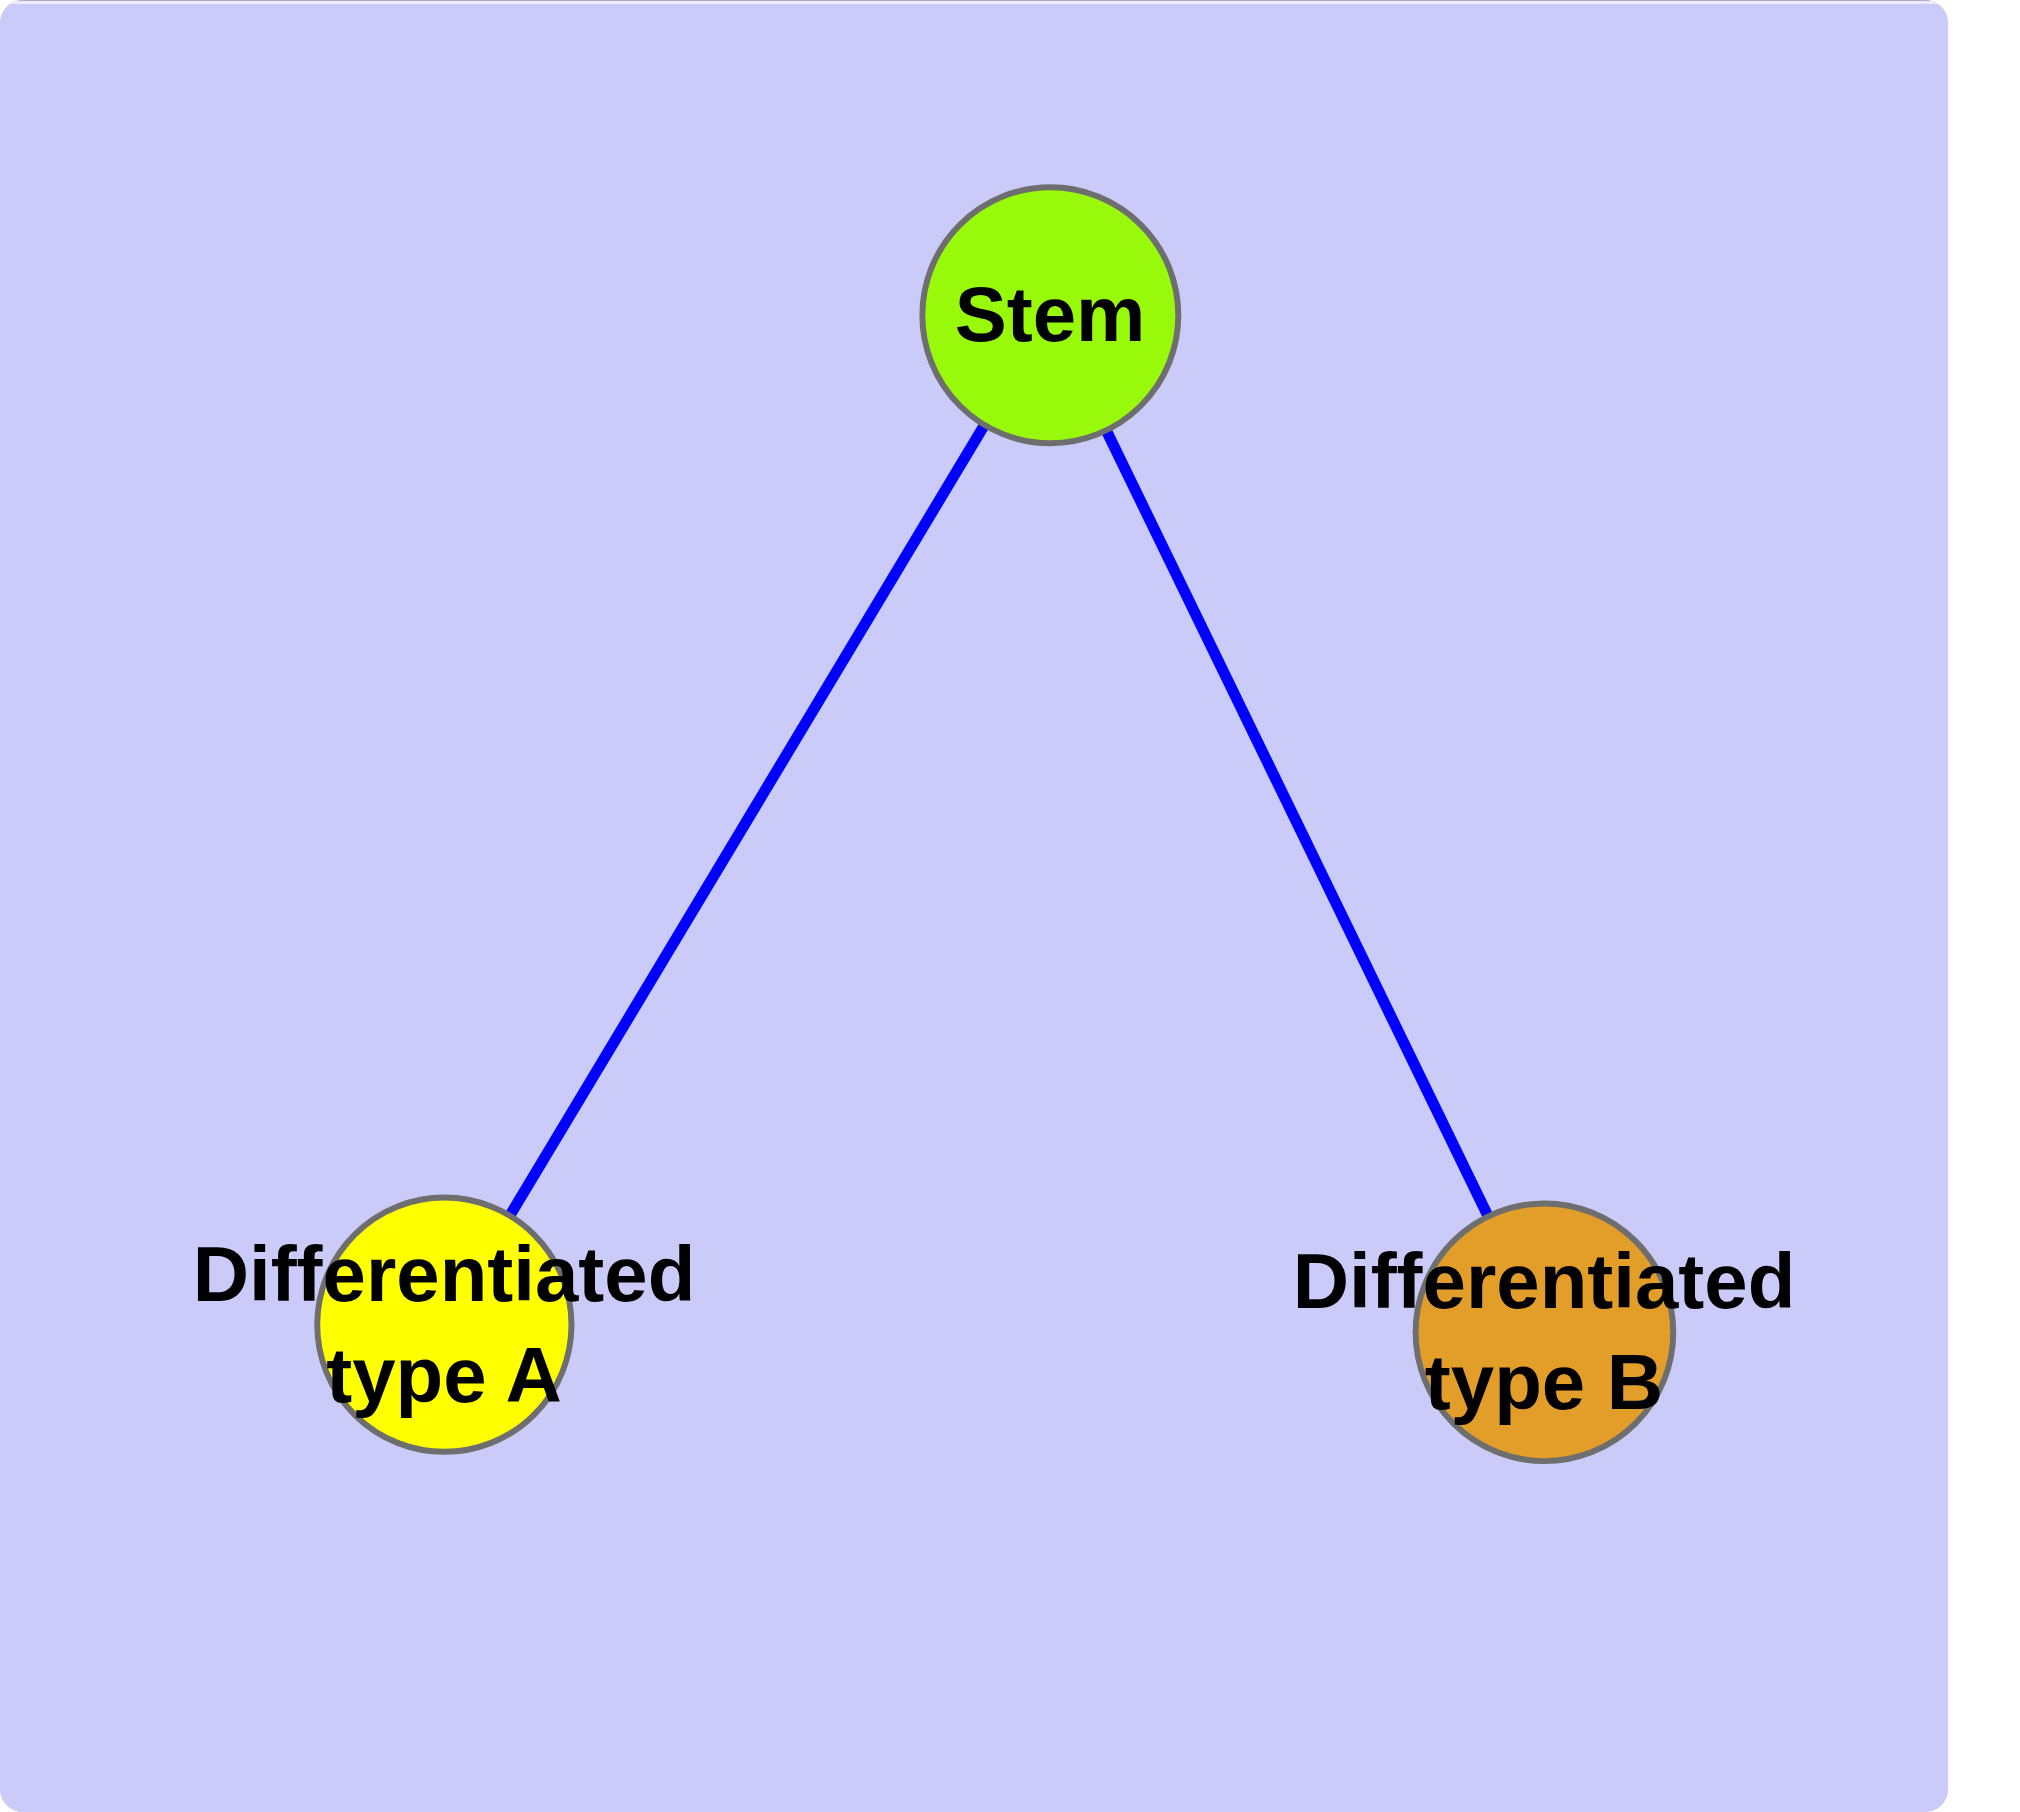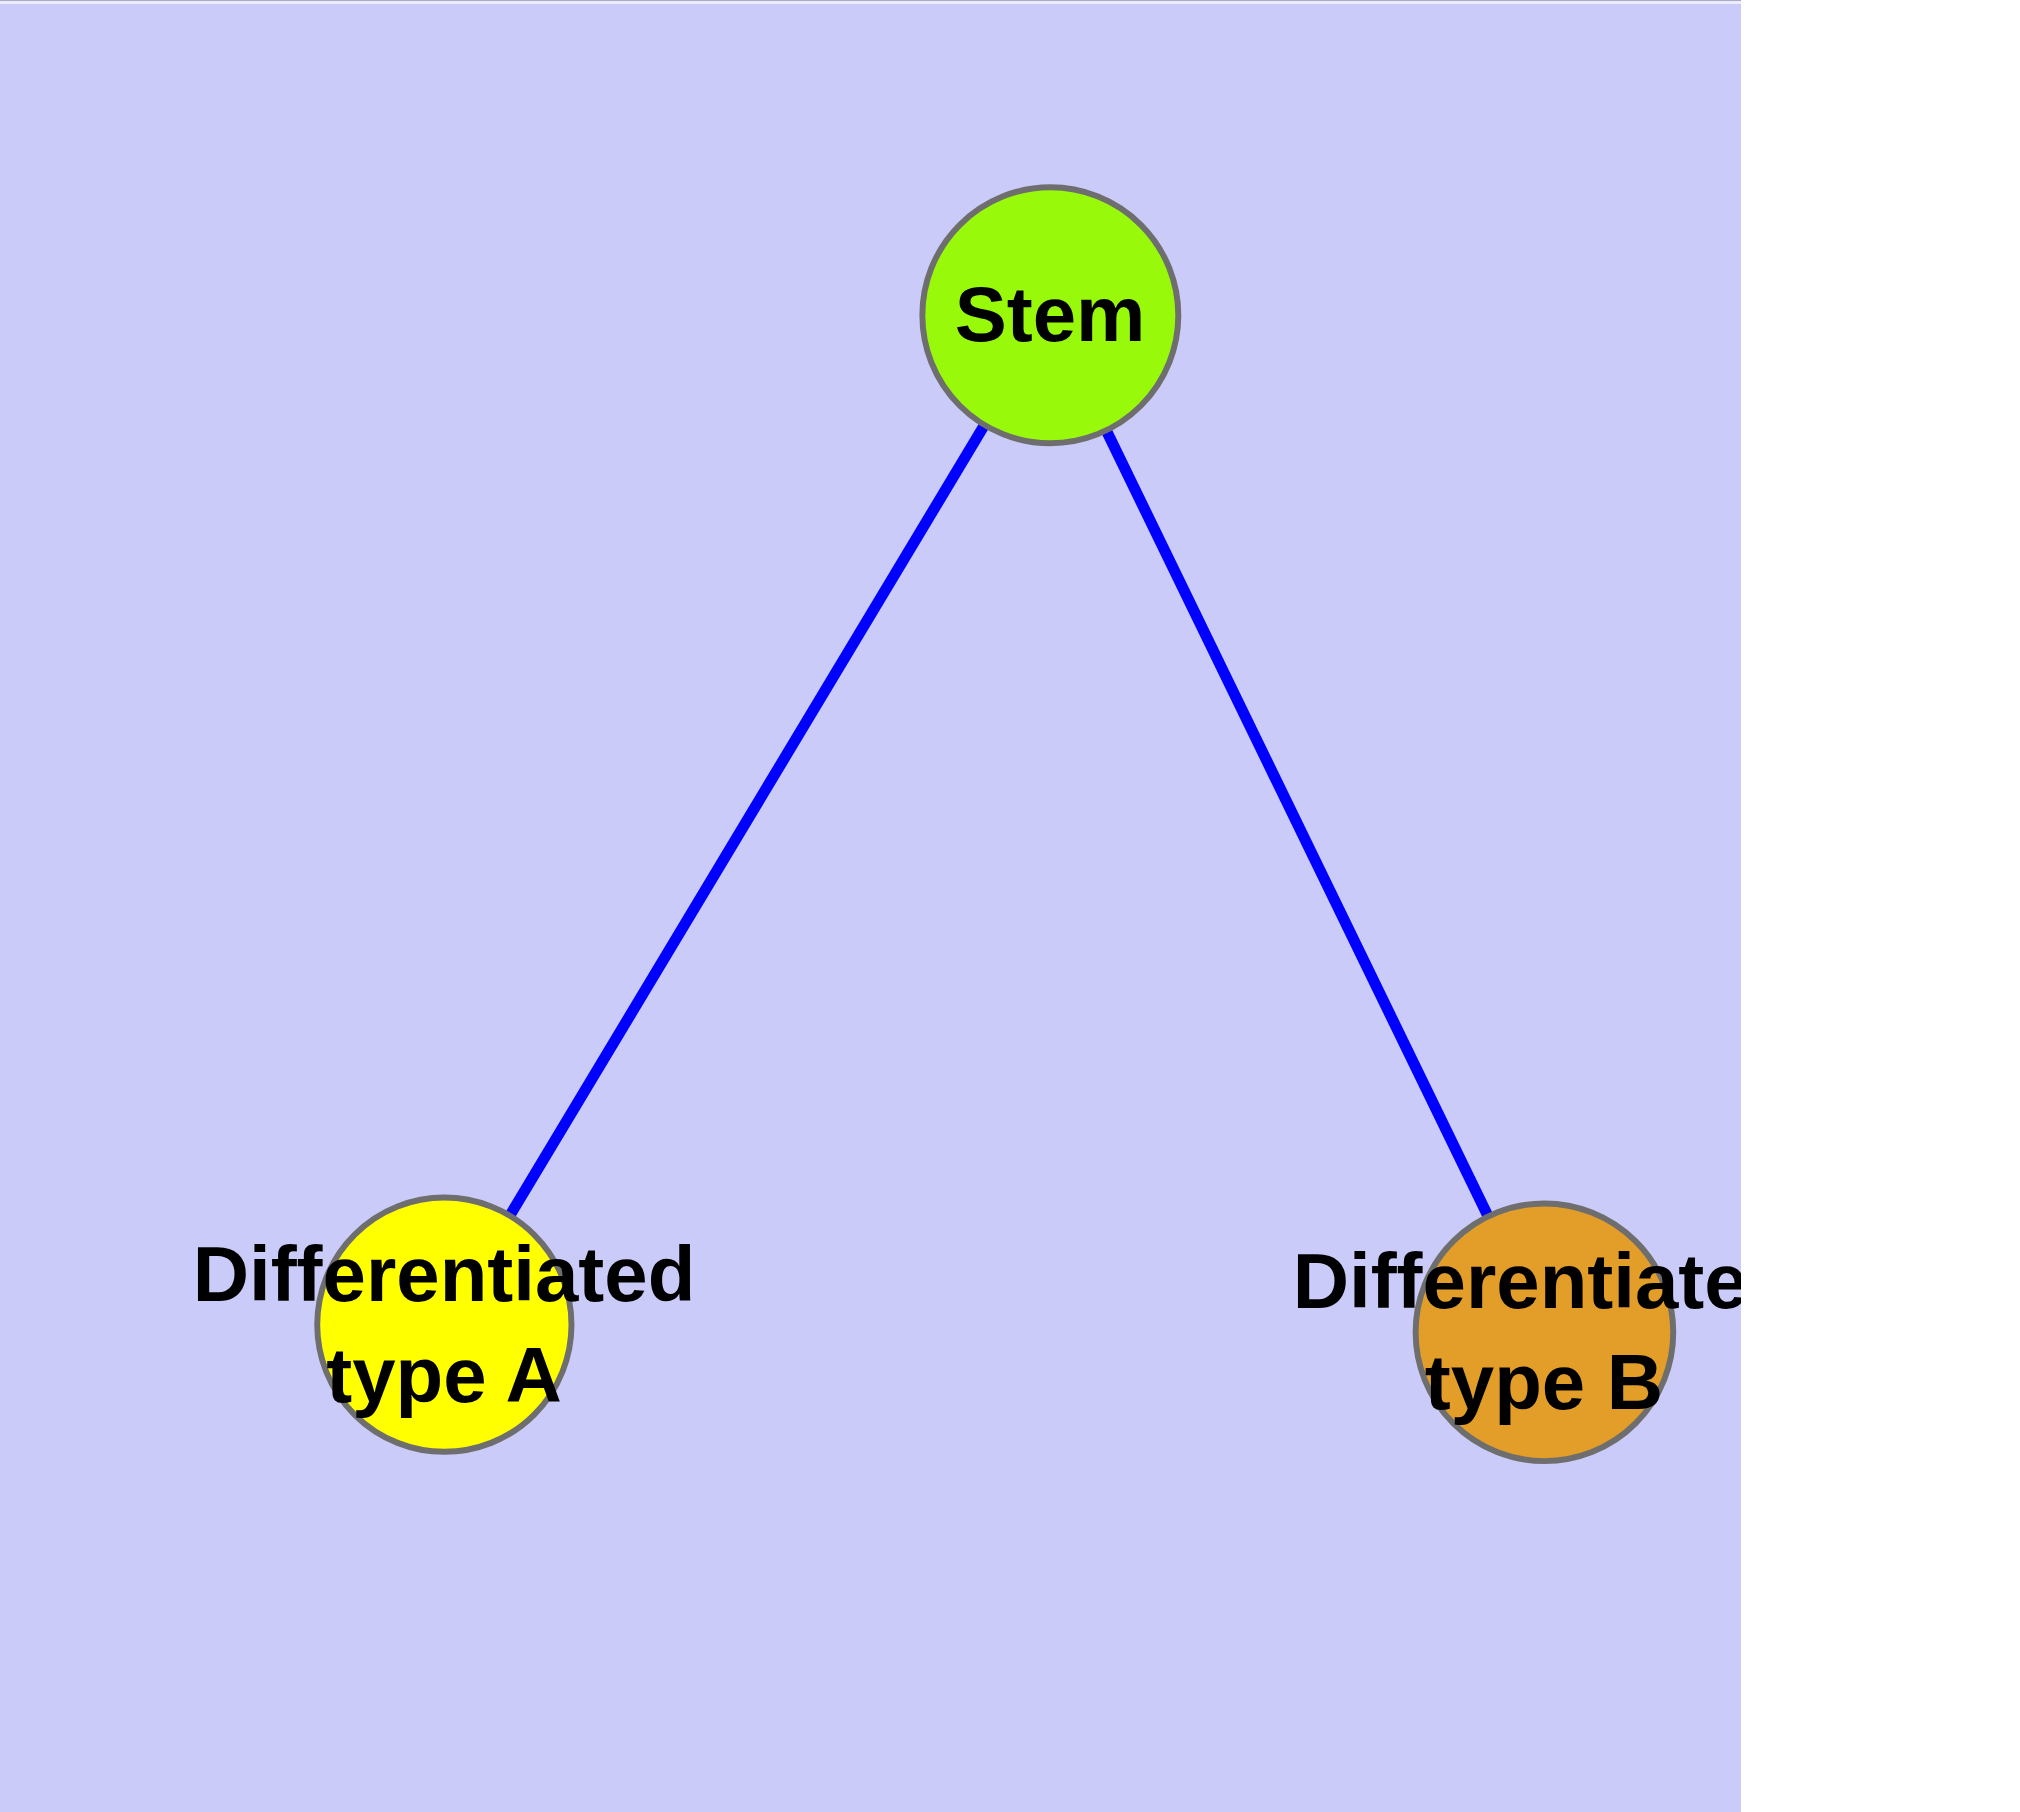--- a/index.html
+++ b/index.html
@@ -7,23 +7,24 @@
     padding: 0;
   }
   body {
     width: 2021px;
     height: 1812px;
     background: #ffffff;
     font-family: "Liberation Sans", sans-serif;
   }
   .canvas {
     position: relative;
-    width: 1741px;
+    width: 1948px;
     height: 1812px;
     overflow: hidden;
+    border-radius: 23px;
   }
   
   .top-edge {
     position: absolute;
     top: 0; left: 0; right: 0;
     height: 4.2px;
     background: linear-gradient(#ABABC8 0 0.8px, #EBEBF9 0.8px 4.2px);
     z-index: 3;
   }
   svg.graph {

